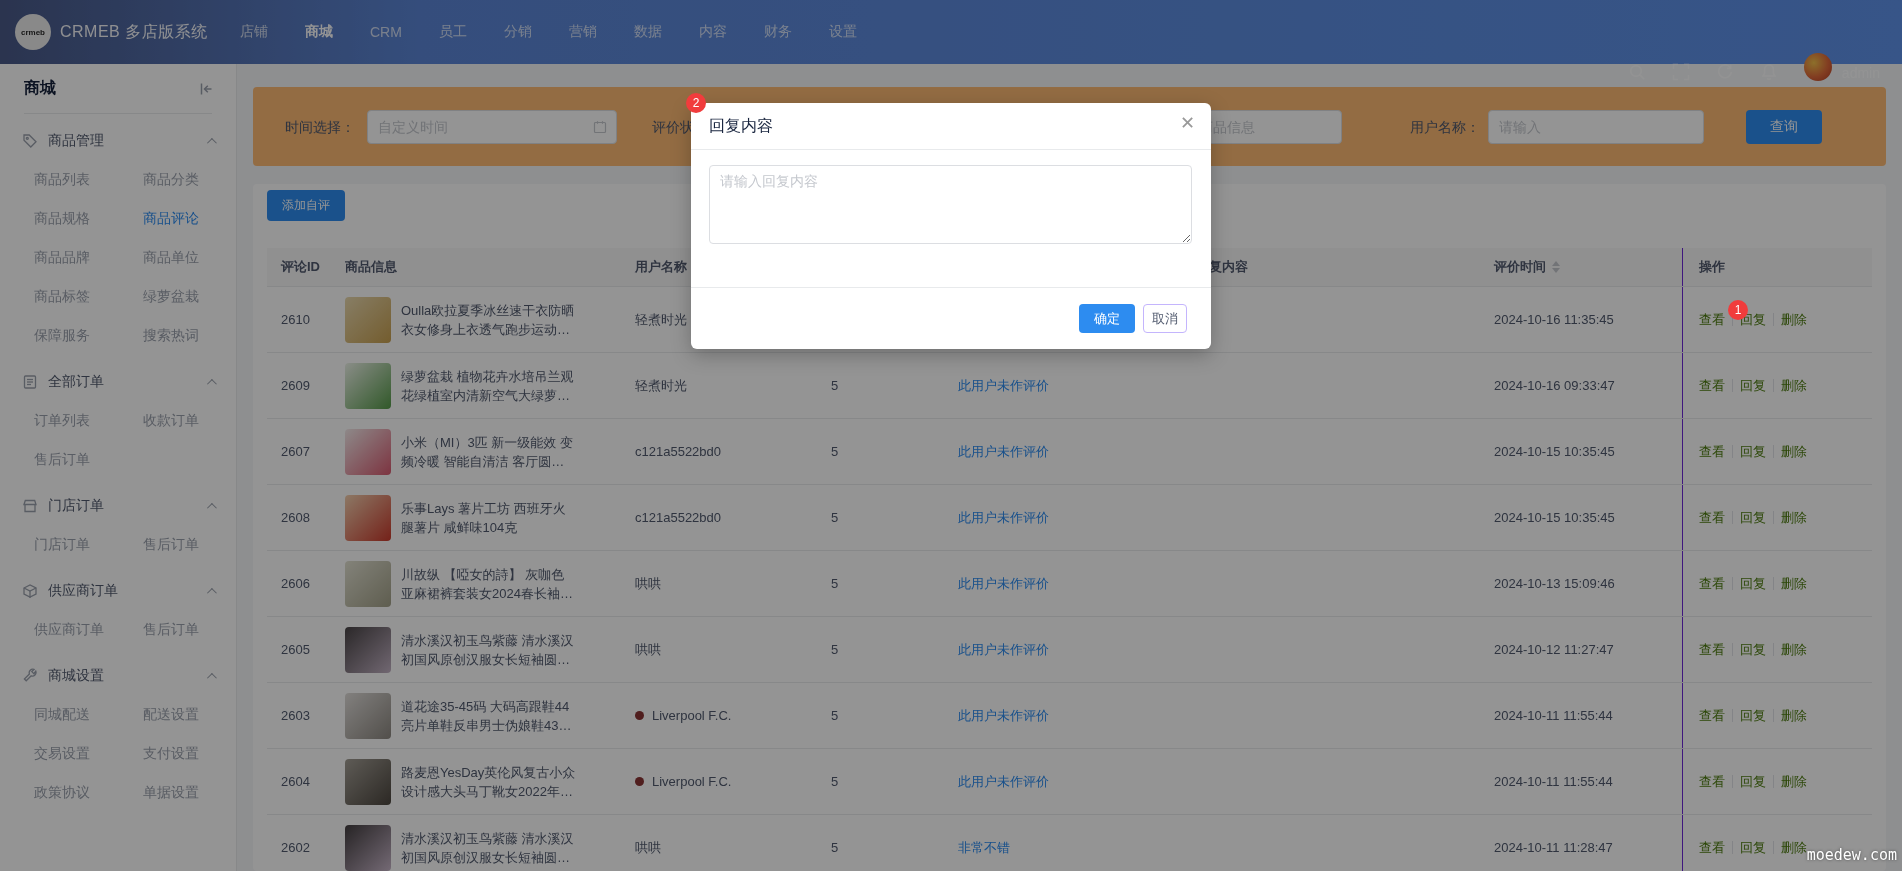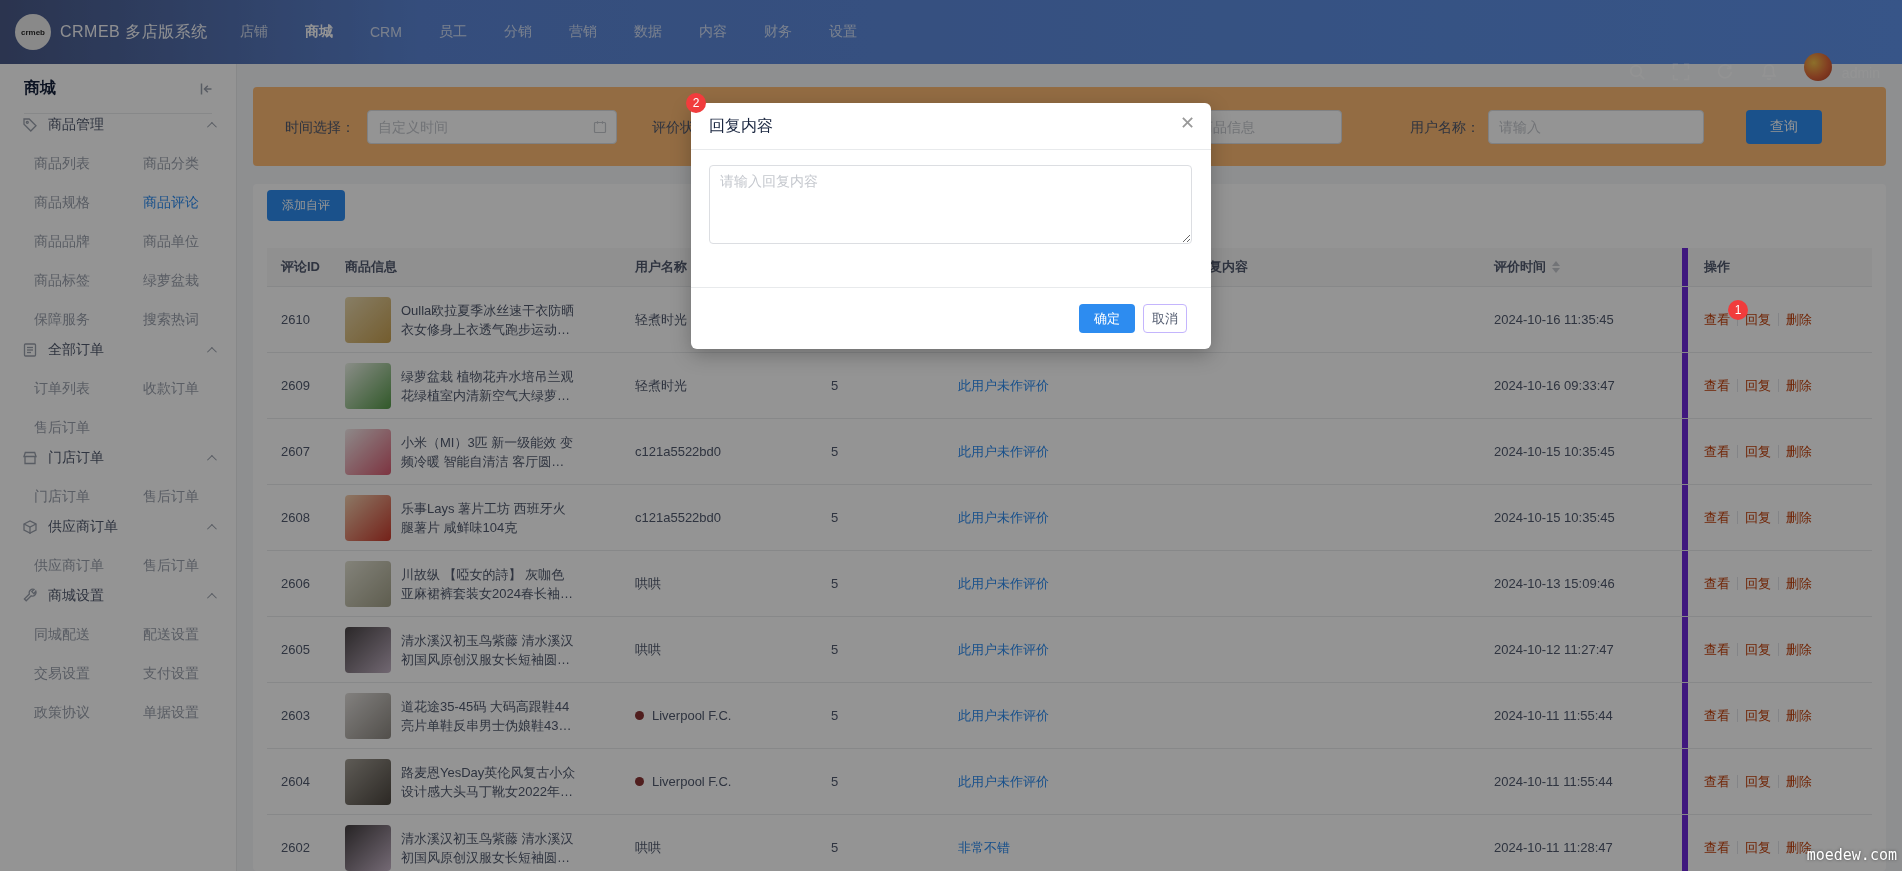--- a/index.html
+++ b/index.html
@@ -23,21 +23,21 @@
   .admin-name { color:rgba(255,255,255,.9); font-size:14px; margin-right:22px; }
 
   
   .sidebar { position:absolute; left:0; top:64px; width:237px; height:807px; background:#fff; border-right:1px solid #e8eaec; z-index:1; }
   .side-head { height:49px; display:flex; align-items:center; justify-content:space-between; padding:0 22px 0 24px; }
   .side-title { font-size:16px; color:#17233d; font-weight:bold; }
   .collapse-ico { color:#9aa0ac; cursor:pointer; }
   .collapse-ico svg { width:16px; height:16px; display:block; }
   .side-div { height:1px; background:#e8eaec; margin:0 24px 0 24px; }
   .menu-group { }
-  .group-head { height:22px; display:flex; align-items:center; padding:0 22px 0 22px; cursor:pointer; }
+  .group-head { margin-top:16px; height:22px; display:flex; align-items:center; padding:0 22px 0 22px; cursor:pointer; }
   .group-ico { width:16px; height:16px; color:#9aa0ac; margin-right:10px; }
   .group-ico svg { width:16px; height:16px; display:block; }
   .group-label { font-size:14px; color:#515a6e; flex:1; }
   .chev-up { width:7px; height:7px; border:solid #9aa0ac; border-width:1.5px 1.5px 0 0; transform:rotate(-45deg) translateY(2px); }
   .group-items { margin-top:8px; padding-left:34px; display:grid; grid-template-columns:109px auto; }
   .side-item { height:39px; line-height:39px; font-size:14px; color:#9aa0ac; cursor:pointer; white-space:nowrap; }
   .side-item.active { color:#2d8cf0; }
 
   
   .filter-card { position:absolute; left:253px; top:87px; width:1633px; height:79px; background:#fdba74; border-radius:4px; z-index:1; }
@@ -50,26 +50,26 @@
   .btn-primary { background:#2d8cf0; color:#fff; border:none; border-radius:4px; font-size:14px; cursor:pointer; font-family:inherit; }
 
   
   .table-card { position:absolute; left:253px; top:184px; width:1633px; height:687px; background:#fff; border-radius:4px; z-index:1; }
   .add-btn { position:absolute; left:14px; top:6px; width:78px; height:31px; font-size:12px; }
   .tbl { position:absolute; left:14px; top:64px; width:1605px; font-size:13px; color:#515a6e; }
   .thead { display:flex; height:39px; background:#f8f8f9; border-bottom:1px solid #e8eaec; align-items:center; font-weight:bold; }
   .tr { display:flex; height:66px; border-bottom:1px solid #e8eaec; align-items:center; }
   .th,.td { display:flex; align-items:center; height:100%; padding-left:14px; overflow:hidden; }
   .c0{width:64px} .c1{width:290px} .c2{width:190px} .c3{width:133px; padding-left:20px;}
-  .c4{width:238px} .c5{width:298px} .c6{width:202px} .c7{width:190px; padding-left:16px; border-left:6px solid #6d28d9;}
+  .c4{width:238px} .c5{width:298px} .c6{width:202px} .c7{width:190px; padding-left:16px; border-left:1px solid #6d28d9;}
   .pimg { width:46px; height:46px; border-radius:4px; flex:none; margin-right:10px; }
   .ptxt { width:176px; line-height:19px; display:-webkit-box; -webkit-line-clamp:2; -webkit-box-orient:vertical; overflow:hidden; }
   .udot { width:9px; height:9px; border-radius:50%; background:#8a3434; margin-right:8px; flex:none; display:none; }
   .review-txt { color:#2d8cf0; }
-  .ops a { color:#c2410c; text-decoration:none; cursor:pointer; }
+  .ops a { color:#4d7c0f; text-decoration:none; cursor:pointer; }
   .ops i { width:1px; height:13px; background:#e2e4e8; margin:0 7px; font-style:normal; }
   .sort-caret { display:inline-flex; flex-direction:column; margin-left:6px; cursor:pointer; }
   .sort-caret b { width:0; height:0; border-left:4px solid transparent; border-right:4px solid transparent; display:block; }
   .sort-caret .up { border-bottom:5px solid #c5c8ce; margin-bottom:2px; }
   .sort-caret .dn { border-top:5px solid #c5c8ce; }
 
   
   .mask { position:absolute; inset:0; background:rgba(0,0,0,.42); z-index:40; }
   .modal { position:absolute; left:691px; top:103px; width:520px; height:246px; background:#fff; border-radius:6px;
     box-shadow:0 6px 20px rgba(0,0,0,.25); z-index:50; }

